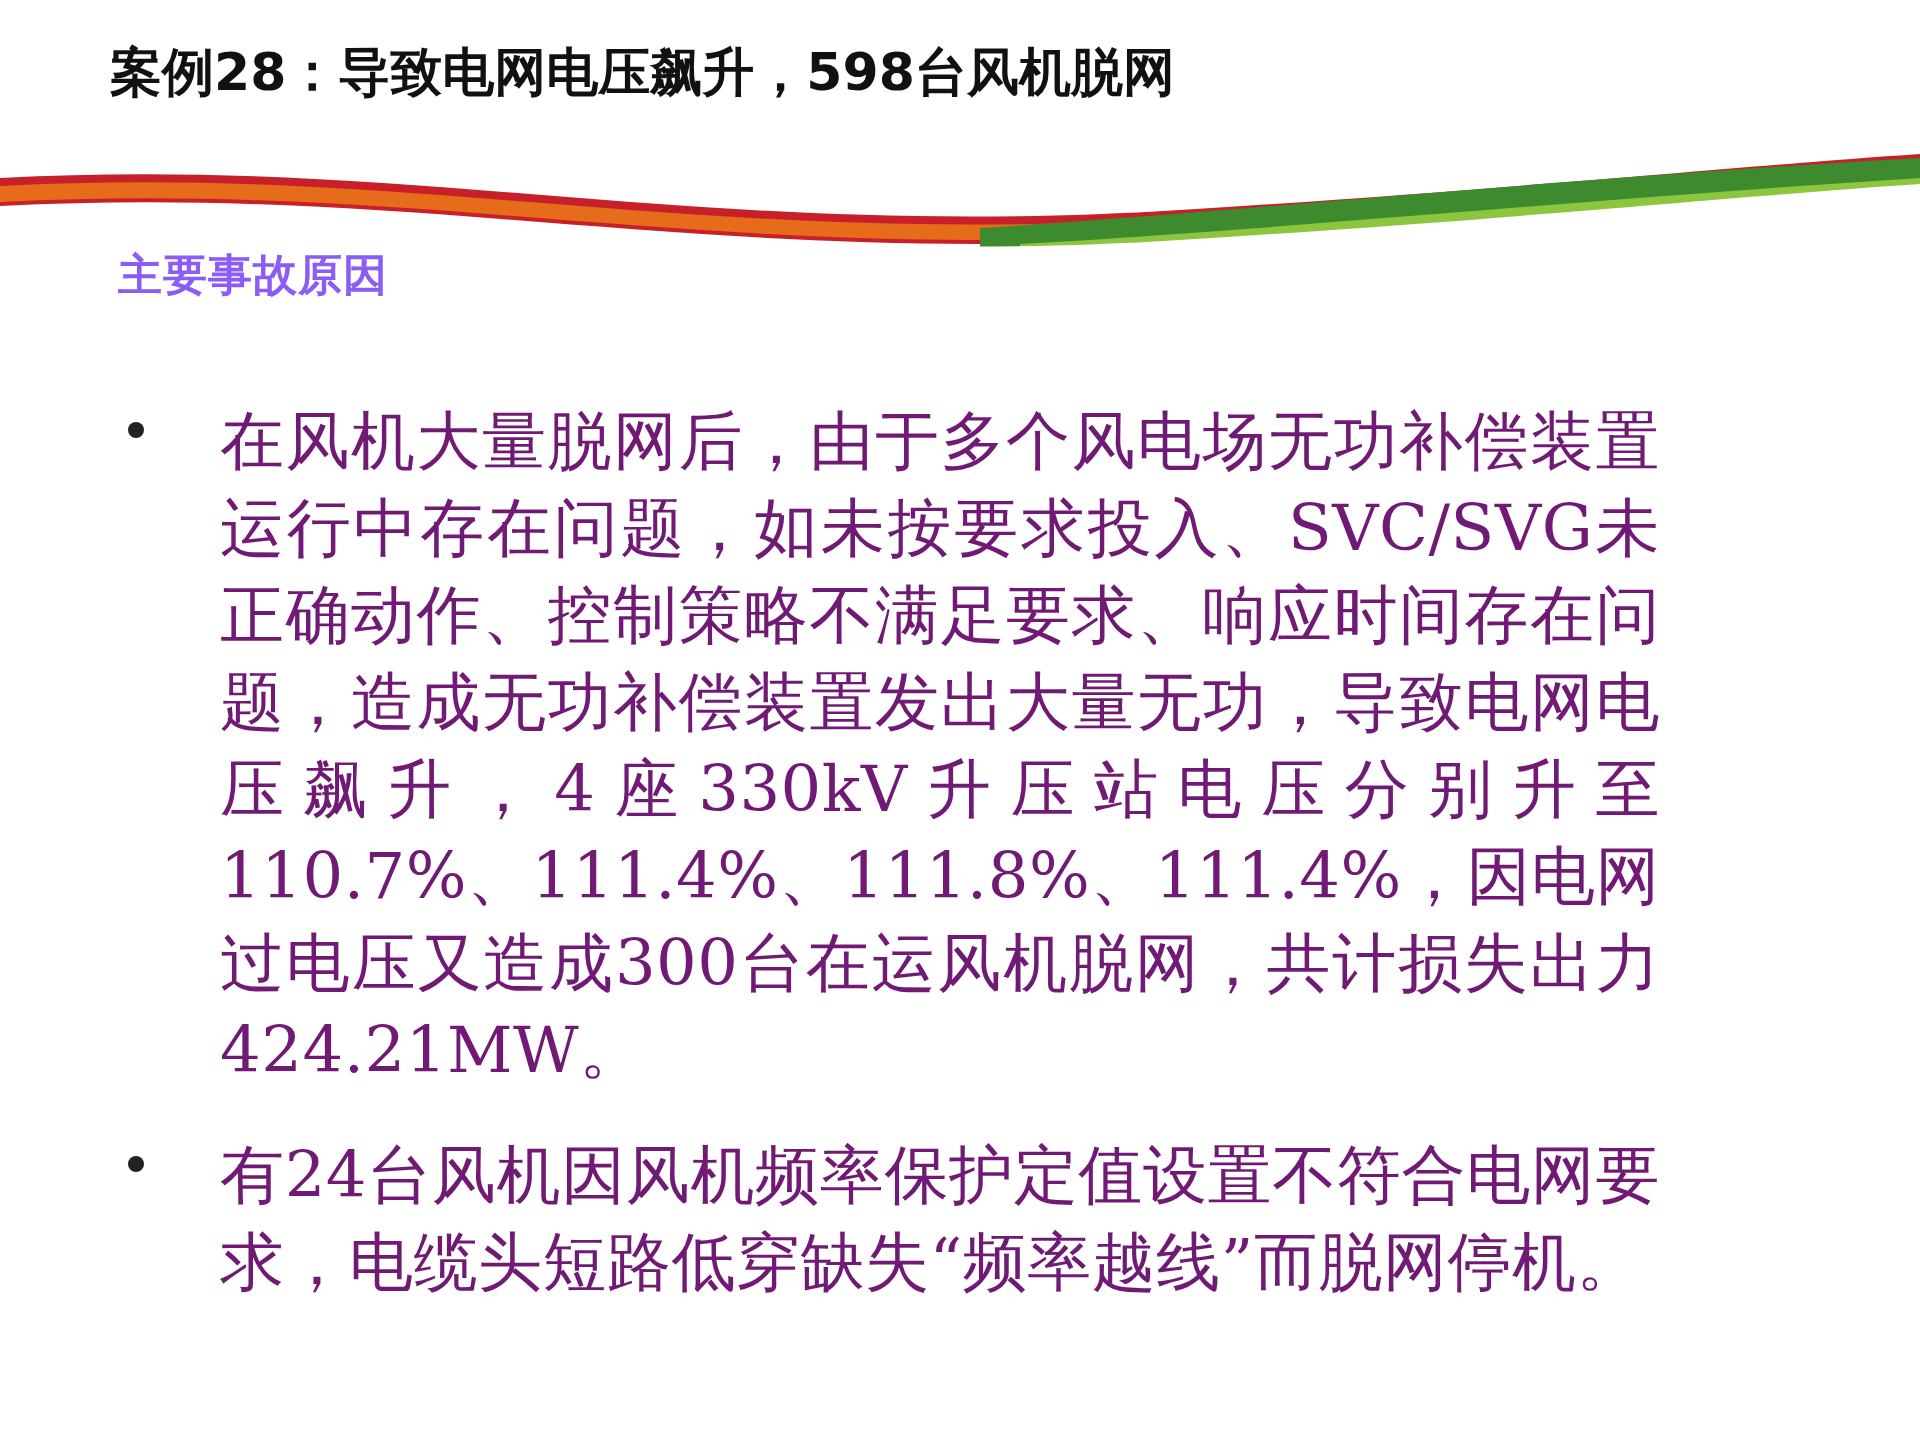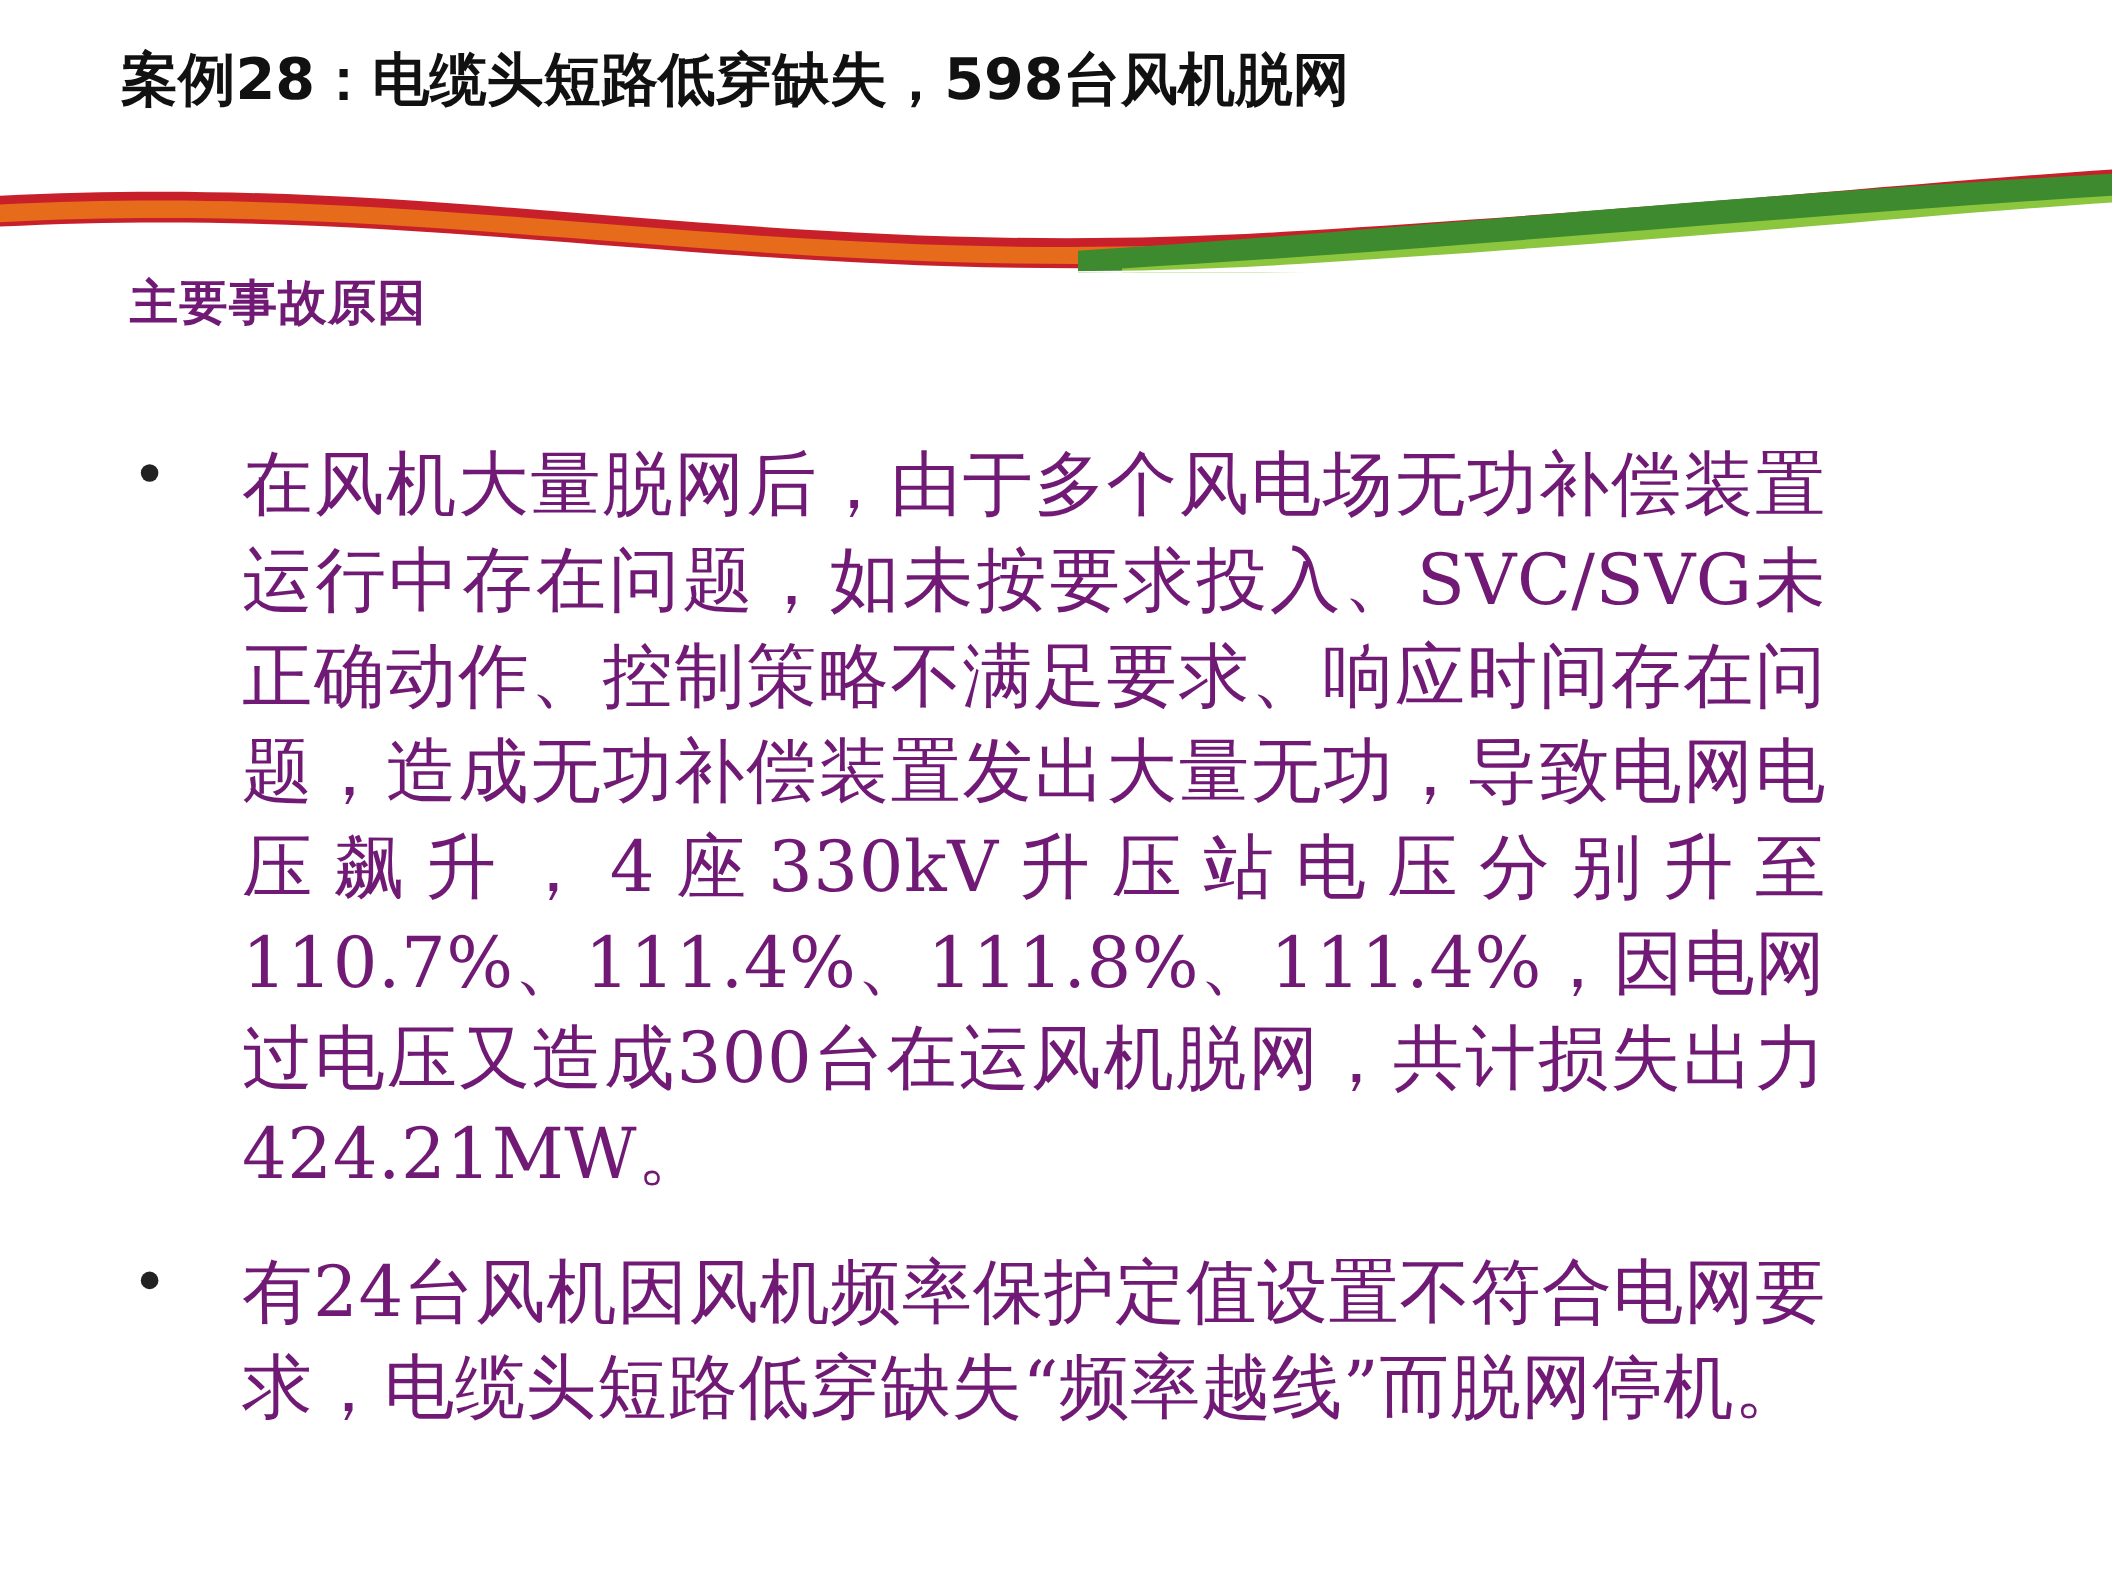--- a/index.html
+++ b/index.html
@@ -43,21 +43,21 @@
     height: 100px;
   }
   
   .section-heading {
     position: absolute;
     left: 118px;
     top: 246px;
     font-family: "DejaVu Sans", "Liberation Sans", sans-serif;
     font-size: 44px;
     font-weight: 700;
-    color: #701a75;
+    color: #8b5cf6;
     letter-spacing: 1px;
   }
   
   .bullet-list {
     position: absolute;
     left: 110px;
     top: 398px;
     width: 1700px;
   }
   .bullet {
@@ -85,21 +85,21 @@
     text-justify: inter-ideograph;
     width: 1440px;
     letter-spacing: 0.5px;
   }
 </style>
 </head>
 <body>
 
 <div class="slide">
 
-  <div class="title">案例28：电缆头短路低穿缺失，598台风机脱网</div>
+  <div class="title">案例28：导致电网电压飙升，598台风机脱网</div>
 
   <svg class="band" viewBox="0 0 1920 100" preserveAspectRatio="none">
 
     <path d="M0,30 C420,8 700,92 1180,62 C1520,41 1740,18 1920,6 L1920,0 L0,0 Z" fill="#ffffff"></path>
     <path d="M0,30 C420,8 700,92 1180,62 C1520,41 1740,18 1920,6 L1920,34 C1740,46 1520,70 1180,90 C700,118 420,36 0,58 Z" fill="#c7202a"></path>
     <path d="M0,38 C420,16 700,100 1180,70 C1520,49 1740,26 1920,14 L1920,30 C1740,42 1520,66 1180,86 C700,114 420,32 0,54 Z" fill="#e8701a" opacity="0.95"></path>
     <path d="M980,80 C1260,62 1560,30 1920,10 L1920,46 C1560,66 1260,98 980,100 Z" fill="#3d8b2e"></path>
     <path d="M1020,96 C1300,80 1600,50 1920,30 L1920,62 C1600,80 1300,104 1020,100 Z" fill="#8cc63f"></path>
     <path d="M0,60 C420,38 700,122 1180,92 C1520,71 1740,48 1920,36 L1920,100 L0,100 Z" fill="#ffffff"></path>
   </svg>

